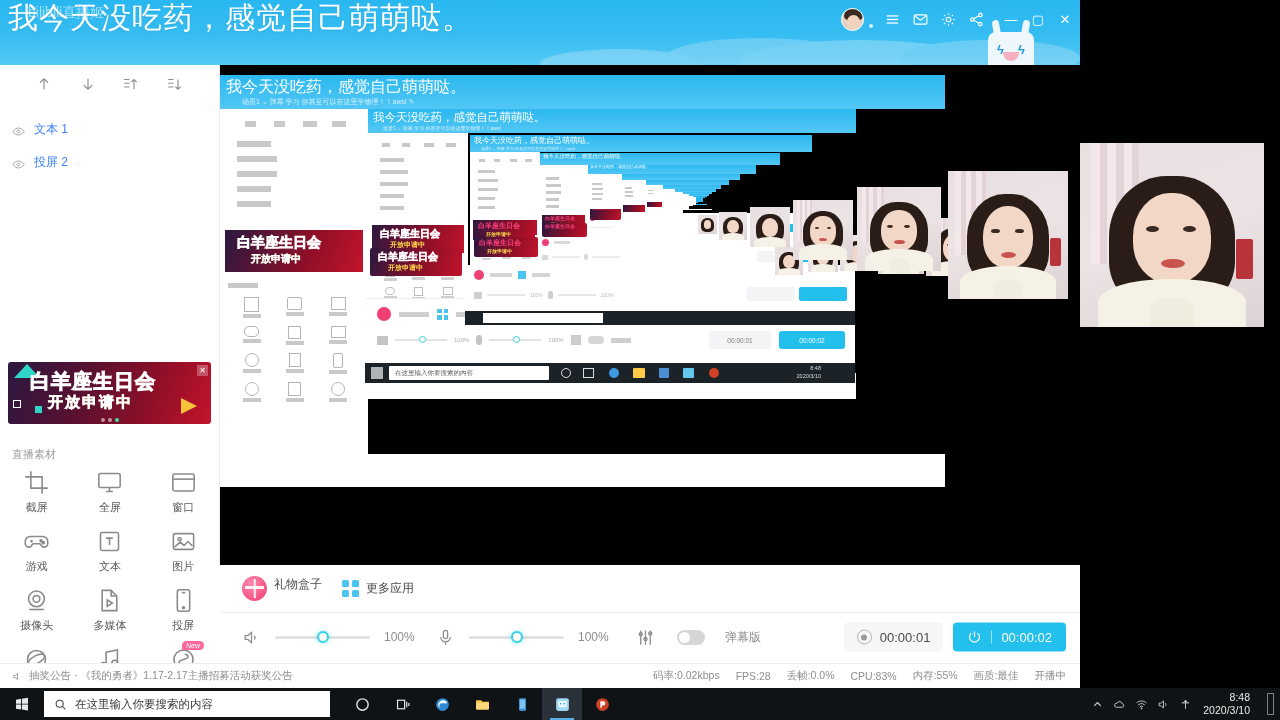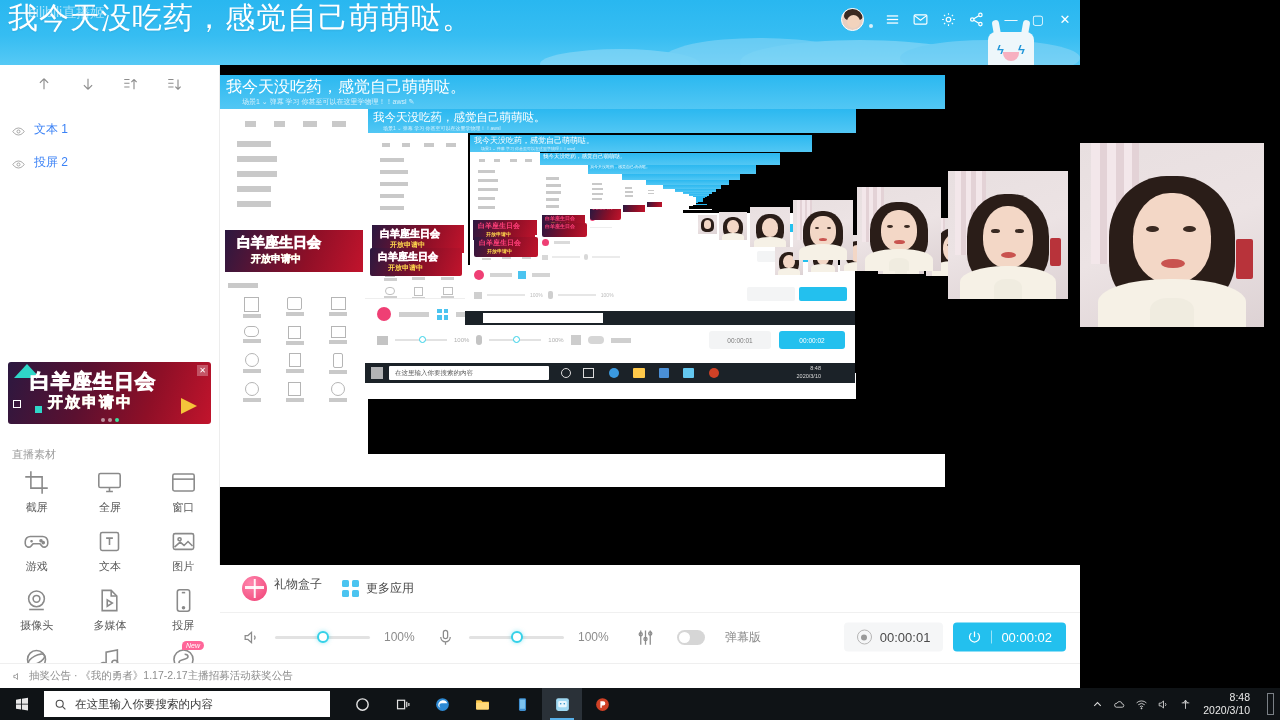--- a/index.html
+++ b/index.html
@@ -992,20 +992,29 @@
     </div>
 
     <div class="status">
       <div class="st-left">
         <span class="spkr-sm">
           <svg viewBox="0 0 24 24" fill="none" stroke="currentColor" stroke-width="1.8">
             <path d="M4 9.5h3.5L12 5.5v13L7.5 14.5H4Z"></path>
             </svg>
         </span>
         <span>抽奖公告 · 《我的勇者》1.17-2.17主播招募活动获奖公告</span>
+      </div>
+      <div class="st-right">
+        <span>码率:0.02kbps</span>
+        <span>FPS:28</span>
+        <span>丢帧:0.0%</span>
+        <span>CPU:83%</span>
+        <span>内存:55%</span>
+        <span>画质:最佳</span>
+        <span>开播中</span>
       </div>
     </div>
   </div>
 
   <div class="cam" style="left:1080px;top:143px;width:184px;height:184px;">
     <div class="wall"></div>
       <div class="curtain"></div>
       <div class="hairb"></div>
       <div class="face"></div>
     <div class="eyeL"></div>

